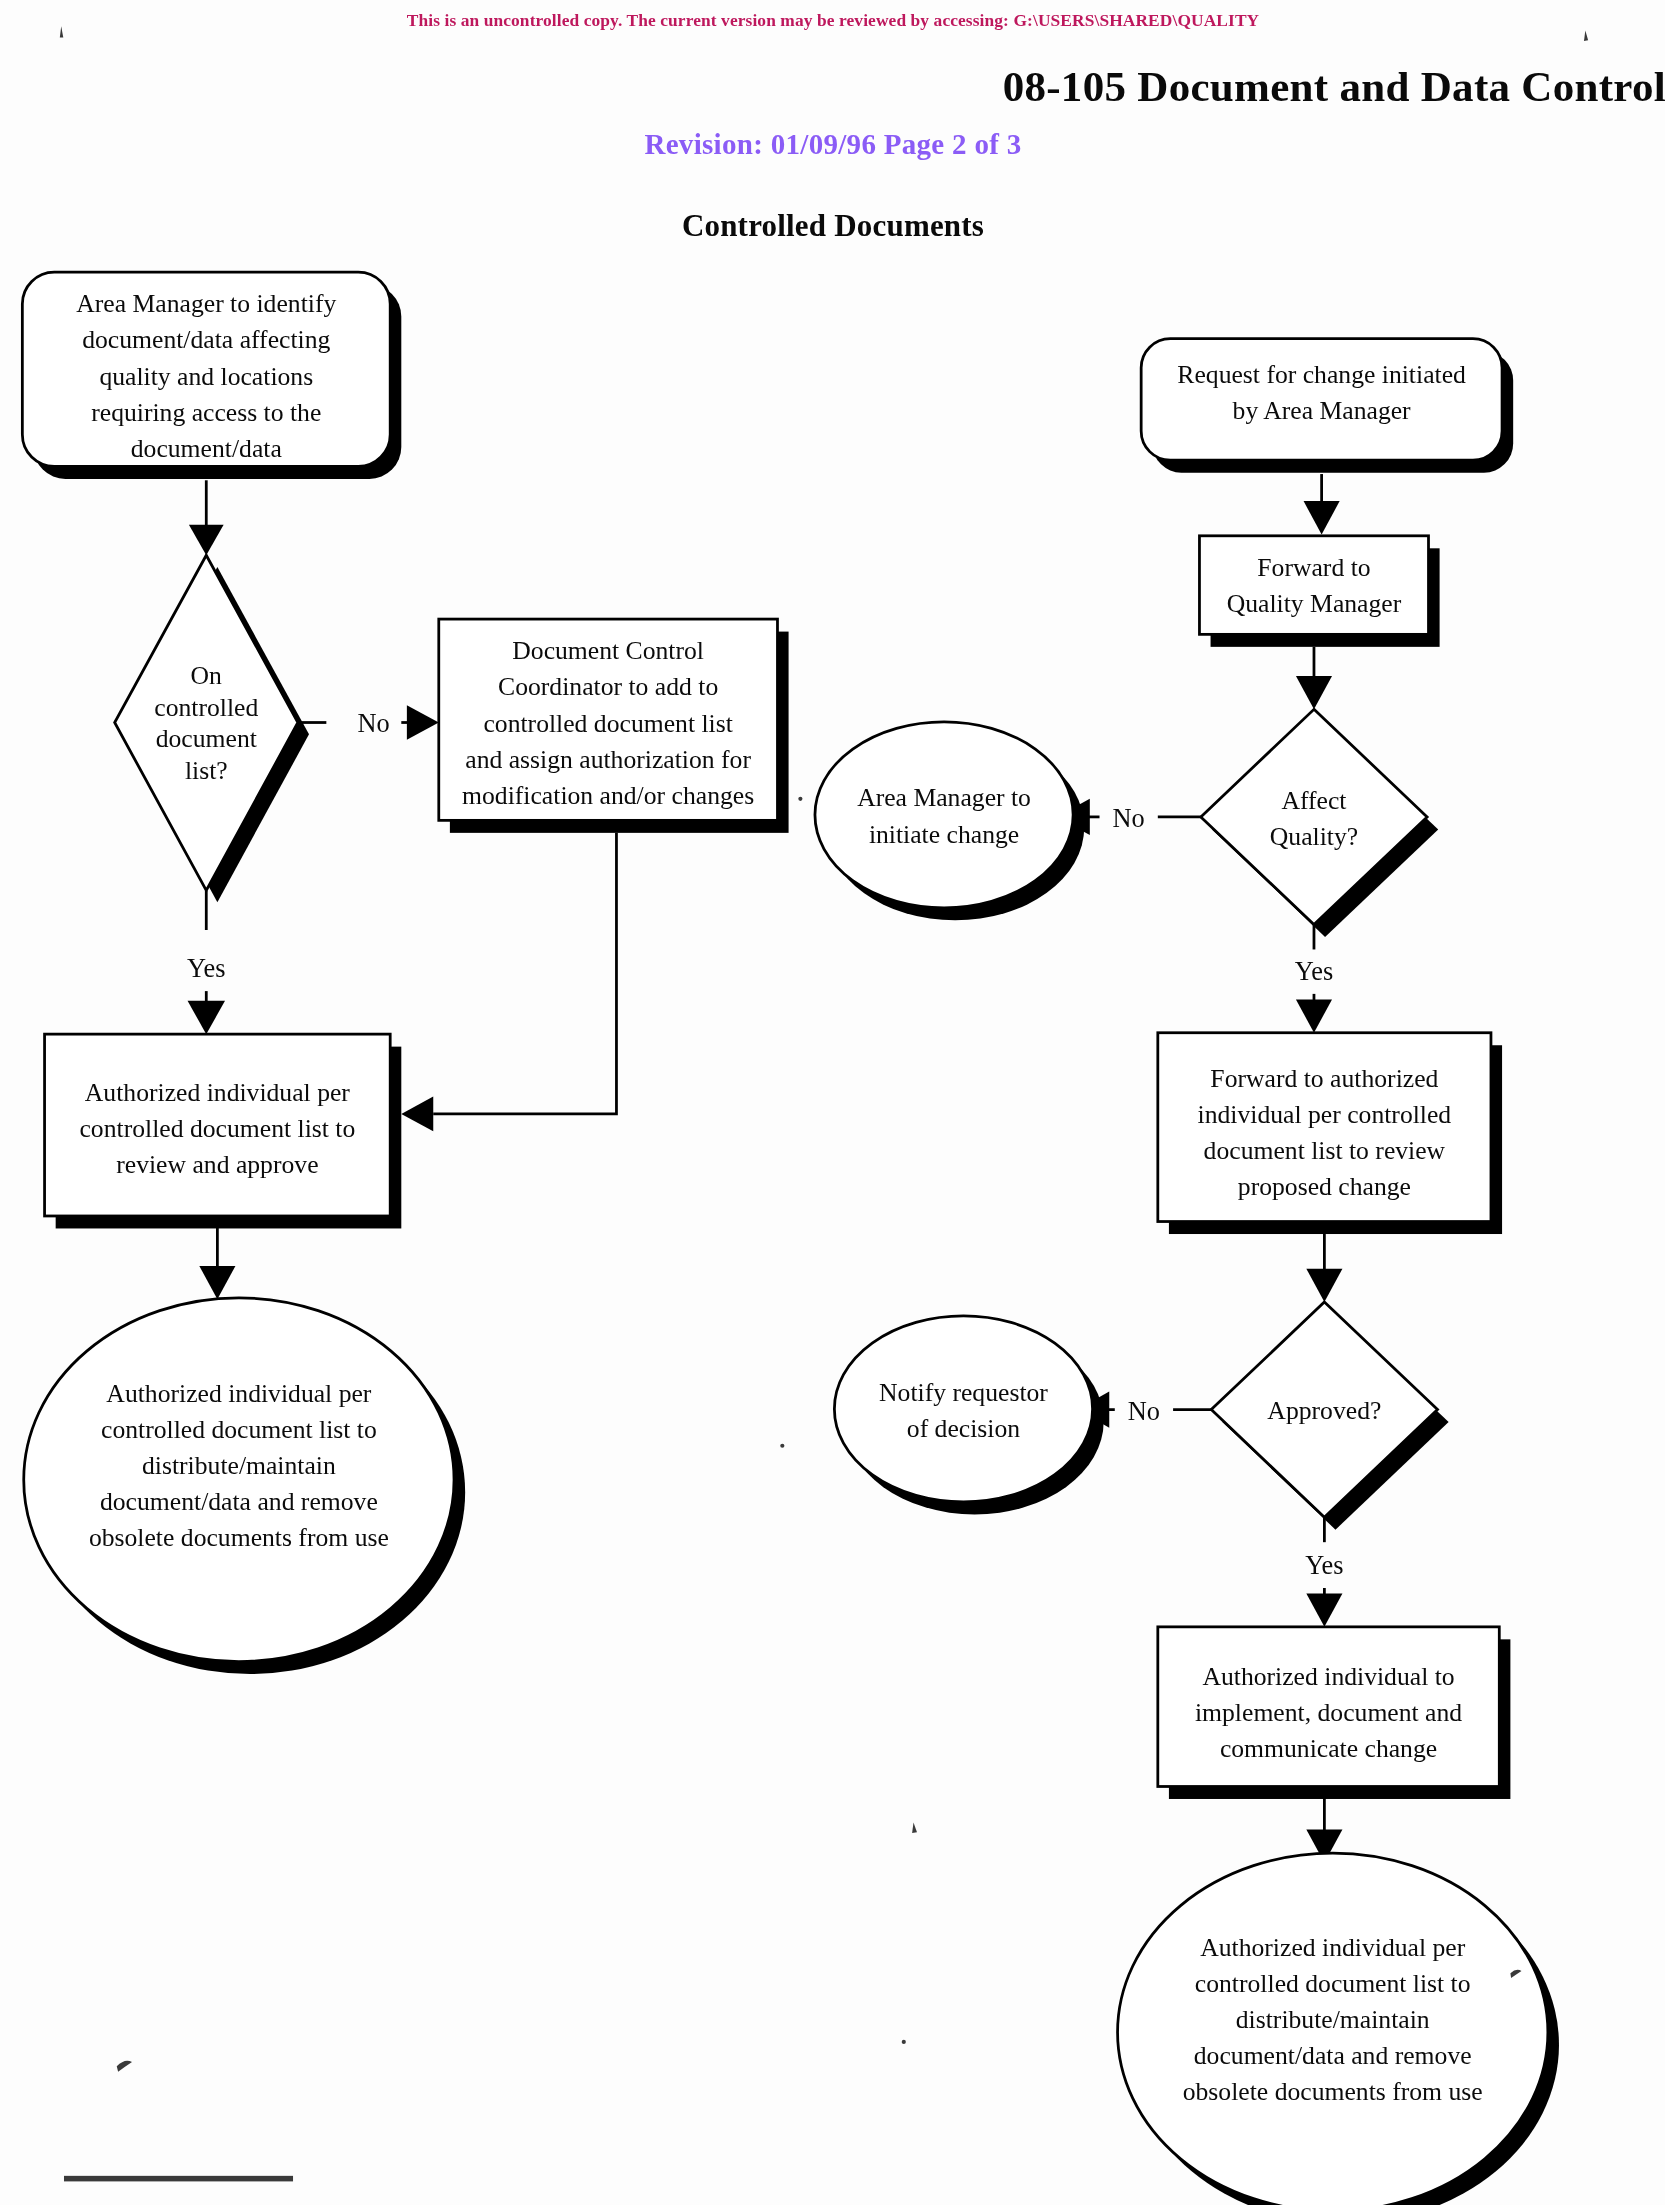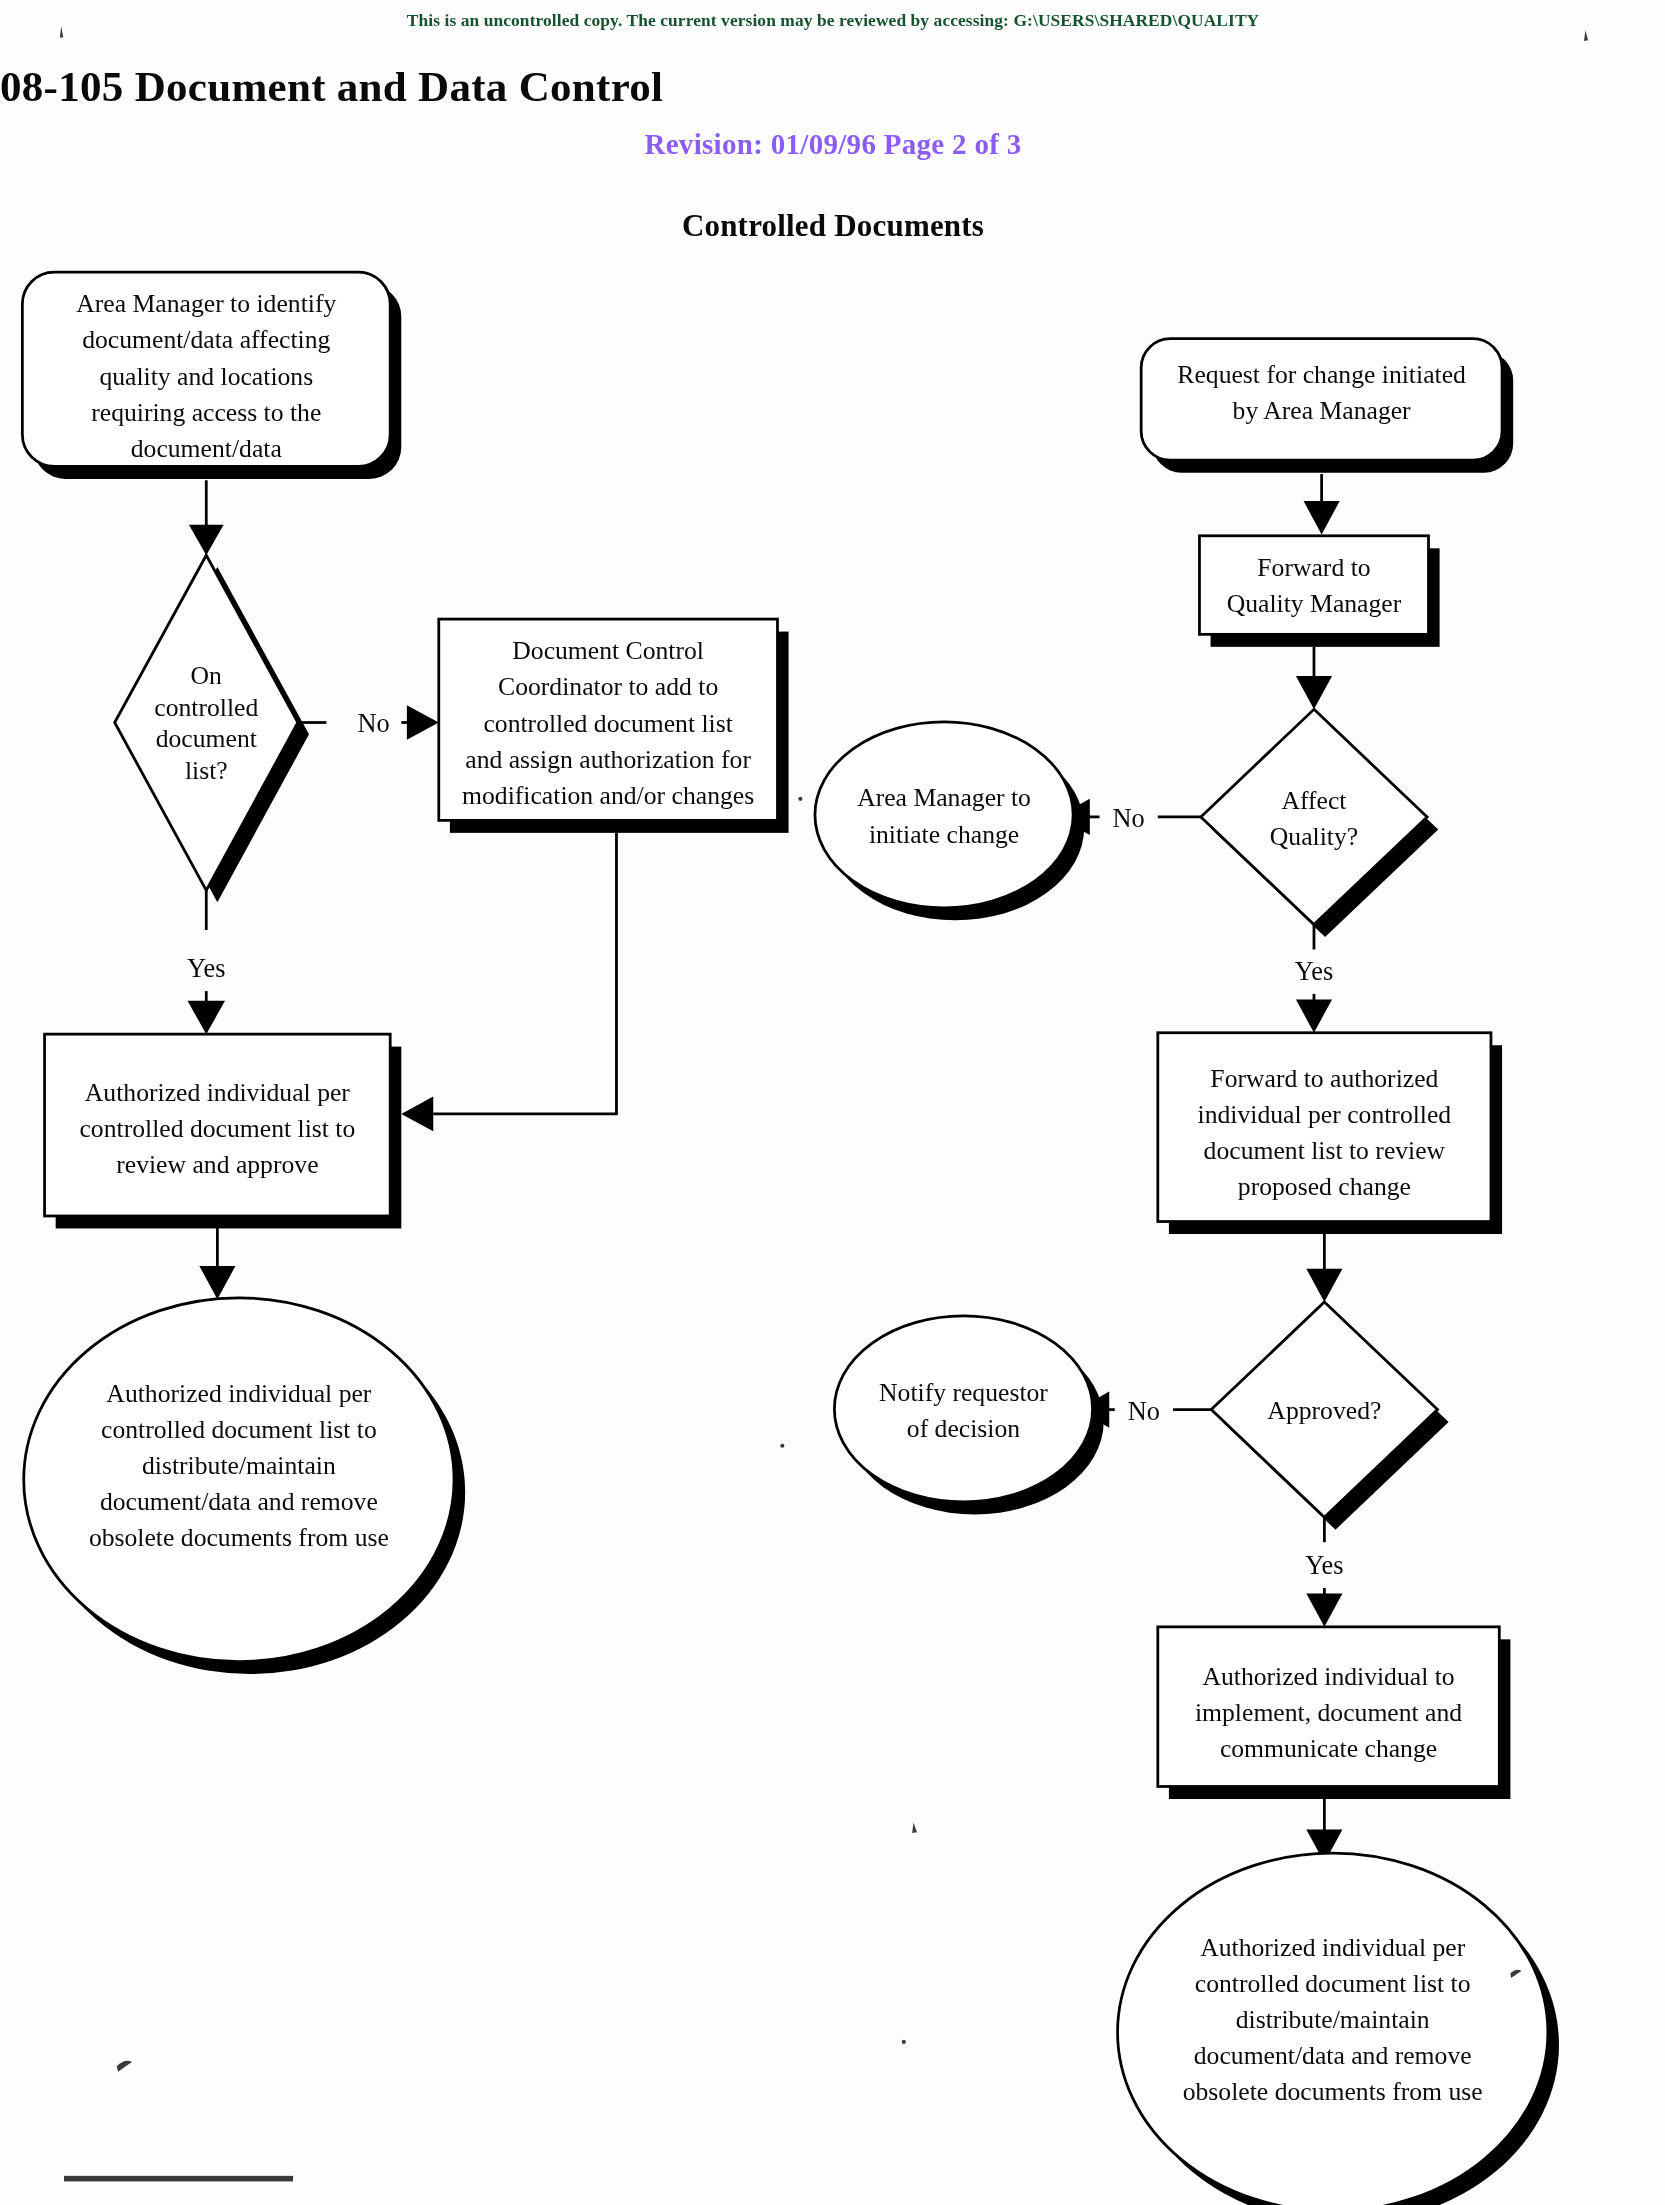--- a/index.html
+++ b/index.html
@@ -19,28 +19,28 @@
   .hdr-note {
     position: absolute;
     top: 9.7px;
     left: 0;
     width: 1666px;
     text-align: center;
     font-family: "Liberation Serif", "DejaVu Serif", serif;
     font-weight: bold;
     font-size: 17.4px;
     letter-spacing: 0.1px;
-    color: #14532d;
+    color: #be185d;
   }
   .doc-title {
     position: absolute;
     top: 62px;
     left: 0;
     width: 1666px;
-    text-align: left;
+    text-align: right;
     font-weight: bold;
     font-size: 43px;
     letter-spacing: 0.3px;
     color: #0a0a0a;
   }
   .doc-sub {
     position: absolute;
     top: 128px;
     left: 0;
     width: 1666px;

